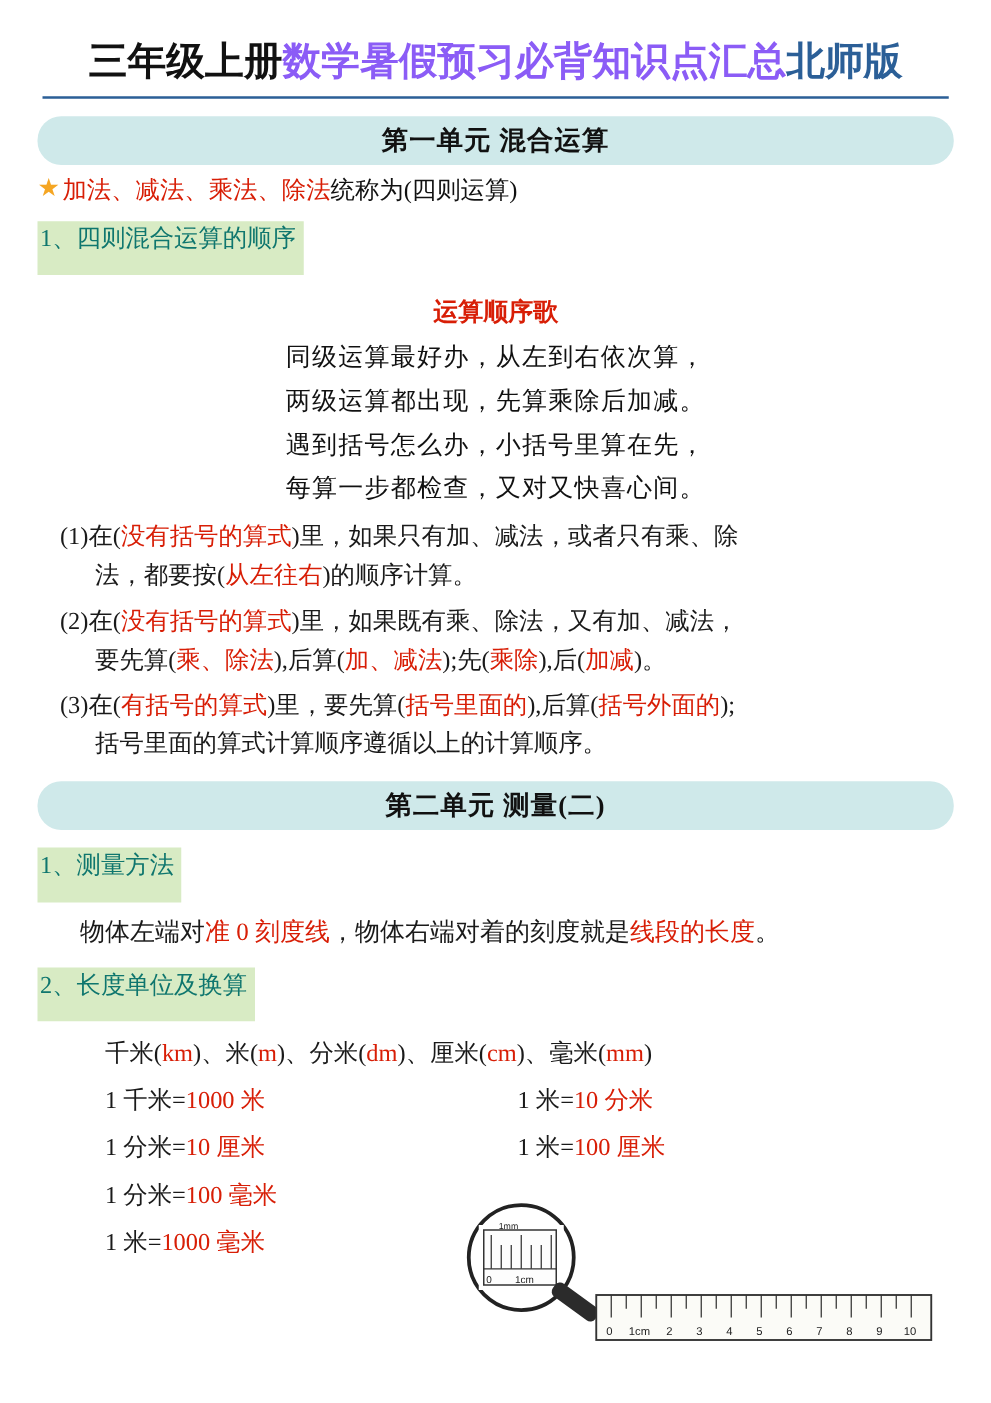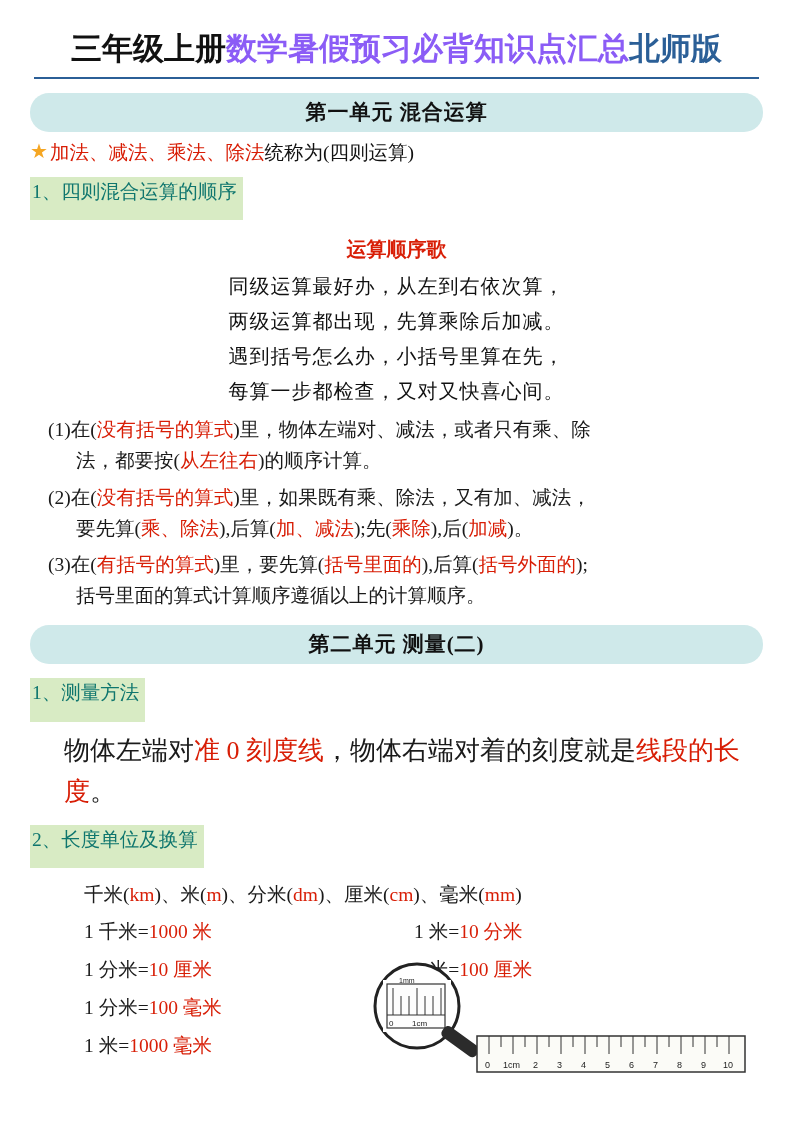--- a/index.html
+++ b/index.html
@@ -106,21 +106,21 @@
   }
   .para .cont {
     display: block;
     padding-left: 18px;
     text-indent: 0;
   }
 
   
   .indent {
     padding-left: 34px;
-    font-size: 26px;
+    font-size: 20px;
     line-height: 1.6;
     margin: 4px 0;
   }
   .units-line {
     padding-left: 54px;
     font-size: 19.5px;
     line-height: 1.7;
     margin: 6px 0 2px 0;
   }
   .conv-grid {
@@ -164,21 +164,21 @@
 
   <div class="subhead">1、四则混合运算的顺序</div>
 
   <div class="poem-title">运算顺序歌</div>
   <div class="poem-line">同级运算最好办，从左到右依次算，</div>
   <div class="poem-line">两级运算都出现，先算乘除后加减。</div>
   <div class="poem-line">遇到括号怎么办，小括号里算在先，</div>
   <div class="poem-line">每算一步都检查，又对又快喜心间。</div>
 
   <div class="para">
-    <span>(1)在(</span><span class="red">没有括号的算式</span><span>)里，物体左端对、减法，或者只有乘、除</span>
+    <span>(1)在(</span><span class="red">没有括号的算式</span><span>)里，如果只有加、减法，或者只有乘、除</span>
     <span class="cont"><span>法，都要按(</span><span class="red">从左往右</span><span>)的顺序计算。</span></span>
   </div>
 
   <div class="para">
     <span>(2)在(</span><span class="red">没有括号的算式</span><span>)里，如果既有乘、除法，又有加、减法，</span>
     <span class="cont"><span>要先算(</span><span class="red">乘、除法</span><span>),后算(</span><span class="red">加、减法</span><span>);先(</span><span class="red">乘除</span><span>),后(</span><span class="red">加减</span><span>)。</span></span>
   </div>
 
   <div class="para">
     <span>(3)在(</span><span class="red">有括号的算式</span><span>)里，要先算(</span><span class="red">括号里面的</span><span>),后算(</span><span class="red">括号外面的</span><span>);</span>

